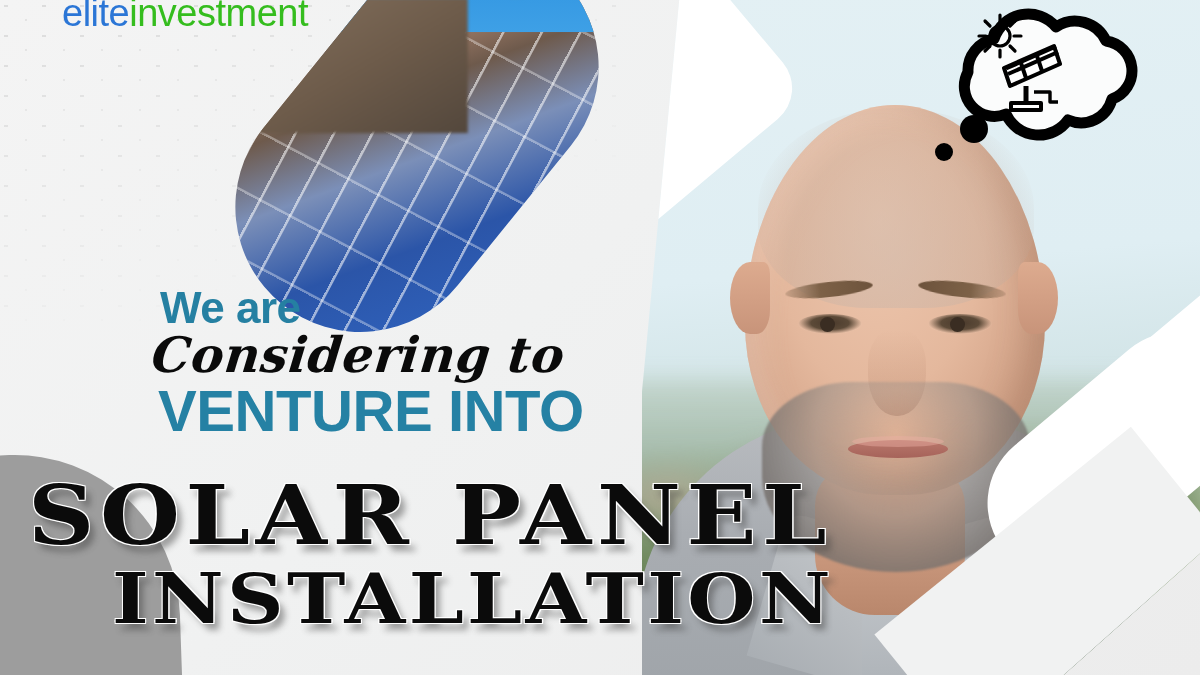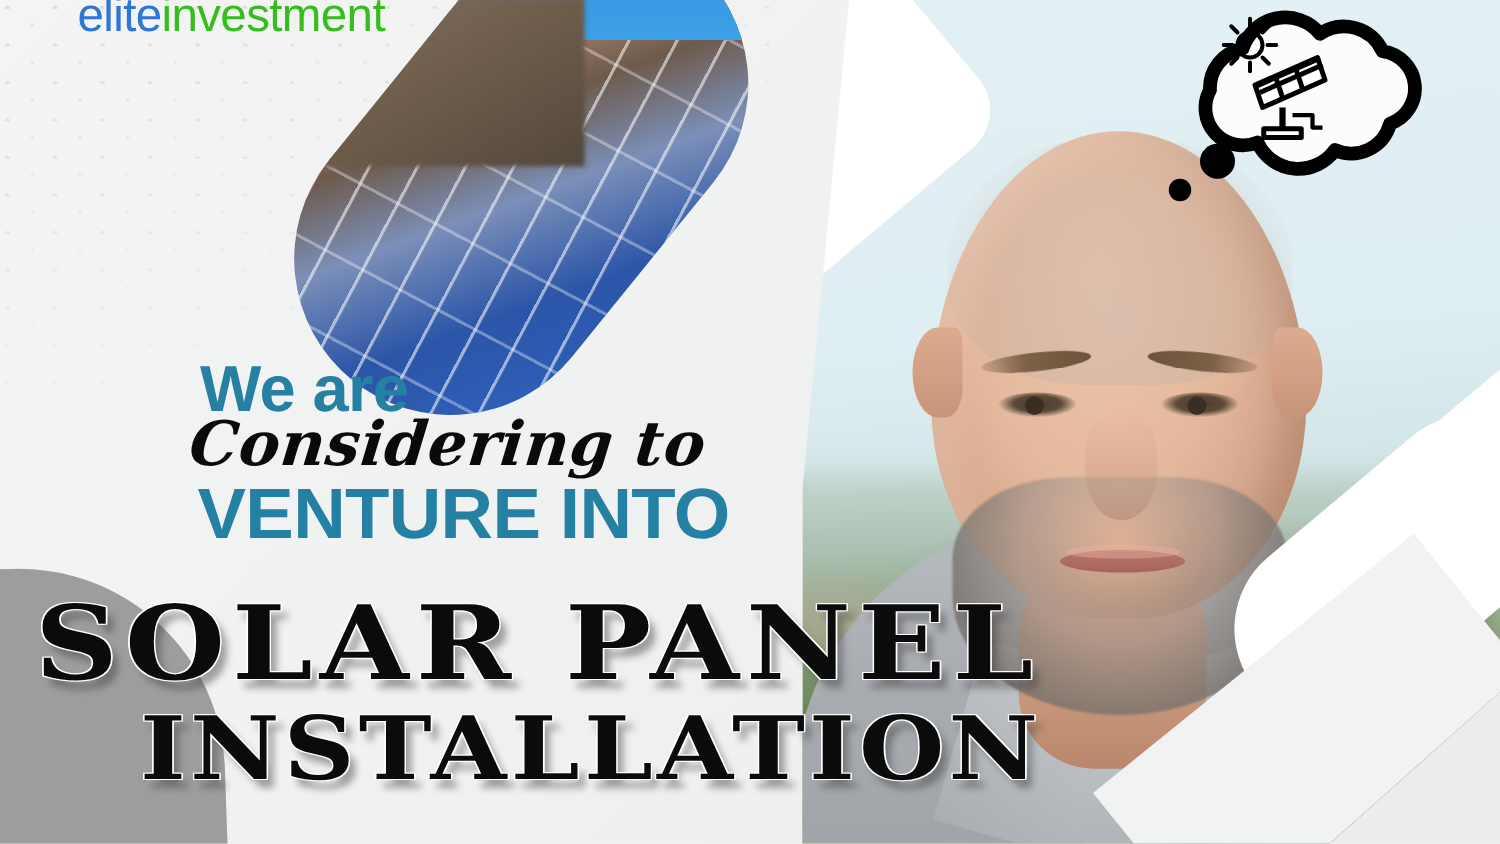--- a/index.html
+++ b/index.html
@@ -207,21 +207,21 @@
     font-size:38px;letter-spacing:-0.5px;line-height:1;
     white-space:nowrap;font-weight:400;
   }
   .logo .elite{color:#2b76d6;}
   .logo .investment{color:#35bd1e;}
 
   
   .headline{position:absolute;left:0;top:0;width:700px;}
   .we-are{
     position:absolute;left:160px;top:286px;
-    font-size:52px;font-weight:700;color:#2580a2;letter-spacing:-0.5px;line-height:1;
+    font-size:44px;font-weight:700;color:#2580a2;letter-spacing:-0.5px;line-height:1;
   }
   .considering{
     position:absolute;left:152px;top:331px;
     font-family:"DejaVu Serif", serif;
     font-size:49px;font-weight:700;font-style:italic;color:#0a0a0a;
     letter-spacing:0.5px;line-height:1;
     transform:skewX(-6deg);
   }
   .venture{
     position:absolute;left:158px;top:383px;

